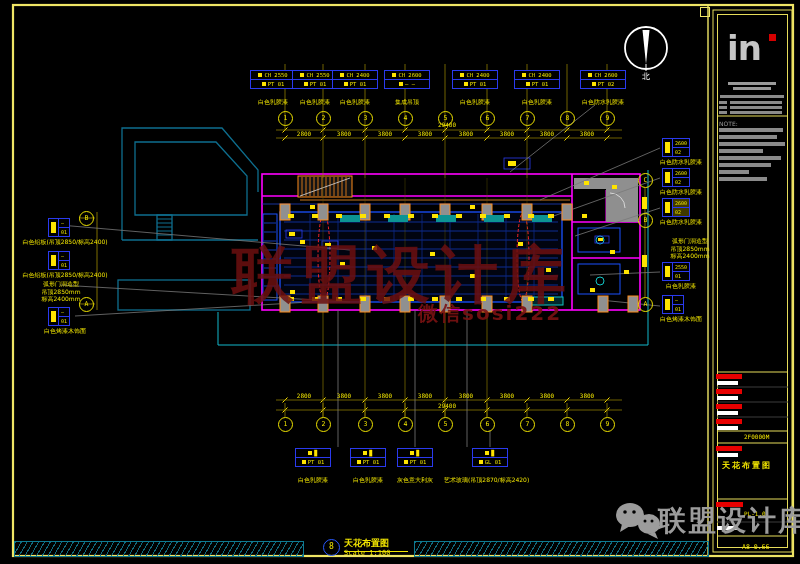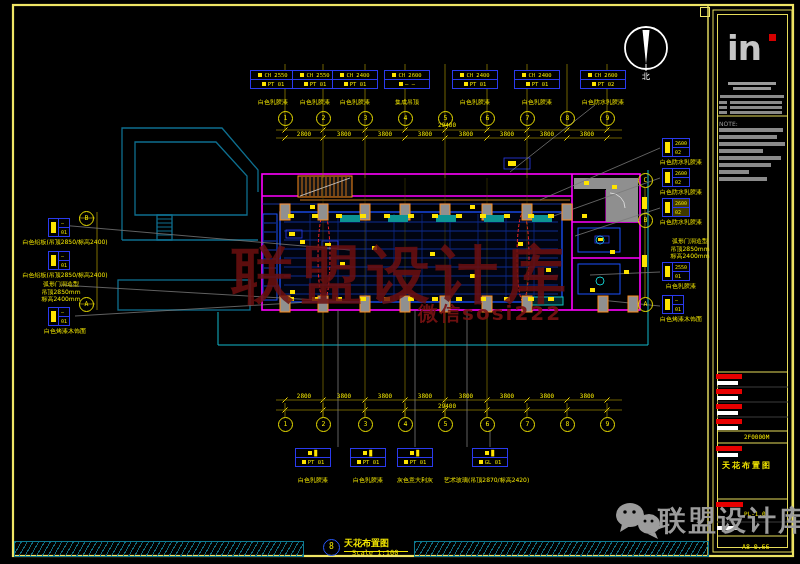--- a/index.html
+++ b/index.html
@@ -302,21 +302,21 @@
       </g>
   </svg>
 
   <div class="hatch" style="left:14px;width:288px;"></div>
   <div class="hatch" style="left:414px;width:293px;"></div>
 
   <div class="abs" style="left:323px;top:539px;width:15px;height:15px;border:1.5px solid #2a5aff;border-radius:50%;
               color:#f0e400;font:8px/14px 'DejaVu Sans Mono',monospace;text-align:center;z-index:6;">8</div>
   <div class="abs" style="left:344px;top:537px;width:64px;color:#f0e400;font-size:9px;font-weight:bold;
               border-bottom:1px solid #f0e400;padding-bottom:1px;z-index:6;white-space:nowrap;">天花布置图</div>
-  <div class="abs" style="left:352px;top:549px;color:#f0e400;font:7px/8px 'DejaVu Sans Mono',monospace;z-index:6;">Scale  1:100</div>
+  <div class="abs" style="left:344px;top:549px;color:#f0e400;font:7px/8px 'DejaVu Sans Mono',monospace;z-index:6;">Scale  1:100</div>
 
   <div class="abs" style="left:638px;top:71px;width:16px;text-align:center;color:#fff;font-size:8px;z-index:6;">北</div>
 
   <div class="abs" style="left:727px;top:28px;color:#c6c6c6;font-size:34px;font-weight:bold;letter-spacing:-1px;z-index:5;">in</div>
   <div class="abs" style="left:769px;top:34px;width:7px;height:7px;background:#d40000;z-index:5;"></div>
   <div class="abs" style="left:719px;top:120px;color:#9a9a9a;font-size:6px;z-index:5;">NOTE:</div>
   <div class="abs" style="left:744px;top:433px;color:#f0e400;font:6px/8px 'DejaVu Sans Mono',monospace;z-index:5;">2F0000M</div>
   <div class="abs" style="left:722px;top:460px;color:#f0e400;font-size:8px;font-weight:bold;letter-spacing:2px;z-index:5;">天花布置图</div>
   <div class="abs" style="left:744px;top:510px;color:#f0e400;font:6px/8px 'DejaVu Sans Mono',monospace;z-index:5;">PL-1.0</div>
   <div class="abs" style="left:742px;top:543px;color:#f0e400;font:6.5px/8px 'DejaVu Sans Mono',monospace;z-index:5;">A8-0.66</div>

